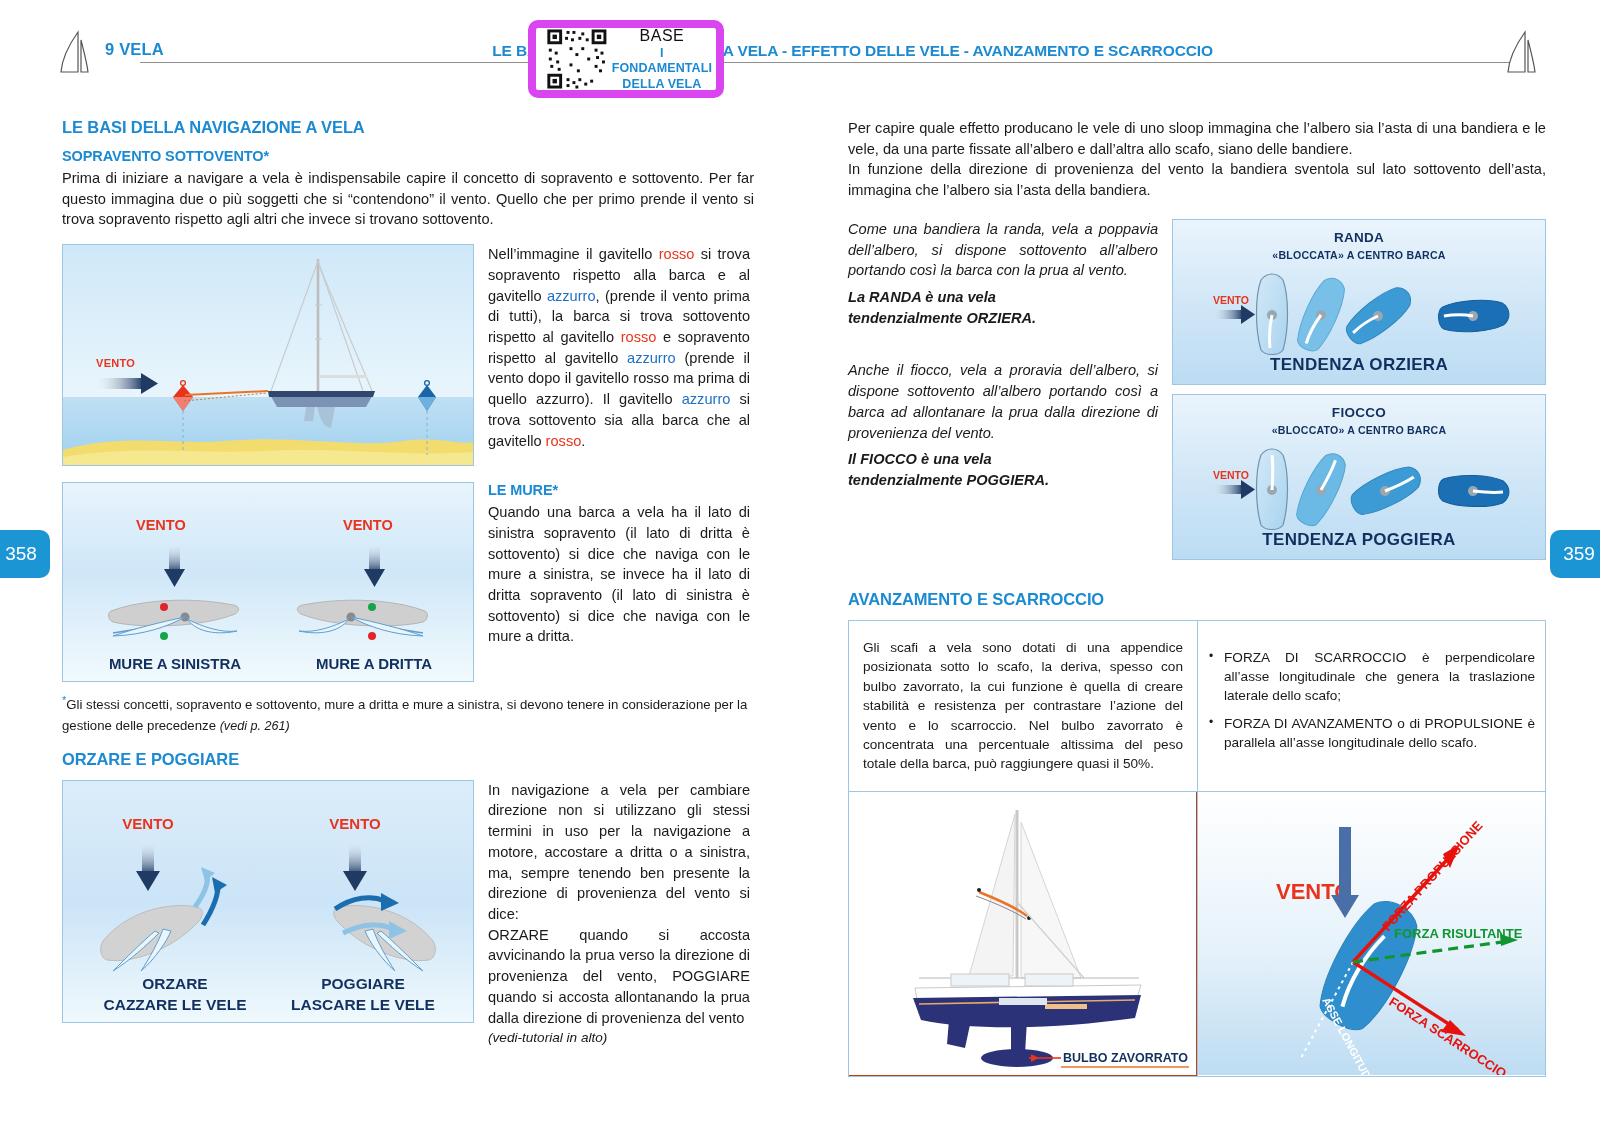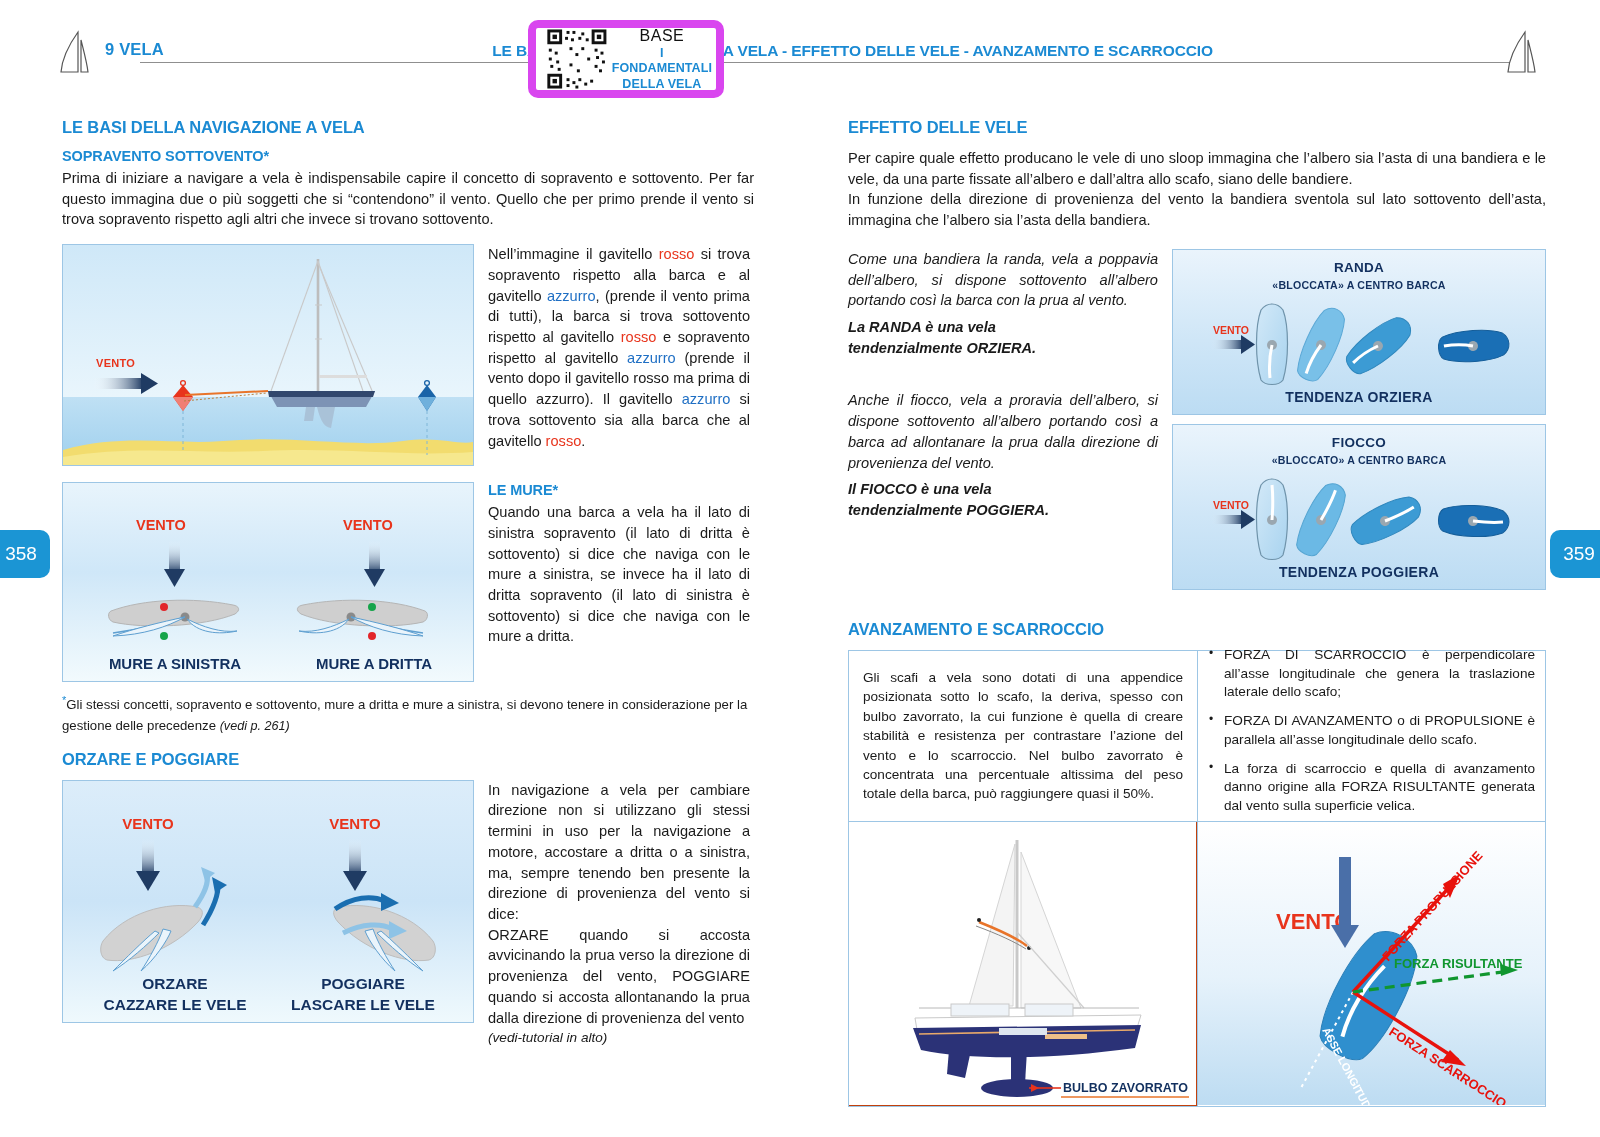--- a/index.html
+++ b/index.html
@@ -57,21 +57,21 @@
   .foot i { font-size:12.6px; }
 
   
   .panel { border:1px solid #9dc6e5; position:relative; overflow:hidden;
            background:linear-gradient(180deg,#eaf4fc 0%, #cfe6f7 55%, #bcdcf3 100%); }
   .panel .ttl  { position:absolute; left:0; right:0; top:10px; text-align:center;
                  font-size:13.5px; font-weight:700; color:#12305f; letter-spacing:.3px; }
   .panel .sub  { position:absolute; left:0; right:0; top:29px; text-align:center;
                  font-size:10.6px; font-weight:700; color:#12305f; letter-spacing:.2px; }
   .panel .foot2{ position:absolute; left:0; right:0; bottom:9px; text-align:center;
-                 font-size:14px; font-weight:700; color:#12305f; letter-spacing:.3px; }
+                 font-size:17px; font-weight:700; color:#12305f; letter-spacing:.3px; }
 
   .box { border:1px solid #9dc6e5; }
   ul.bullets { margin:0; padding:0 10px 0 26px; list-style:none; }
   ul.bullets li { font-size:13.6px; line-height:1.38; text-align:justify; margin-bottom:10px; position:relative; }
   ul.bullets li:before { content:"\2022"; position:absolute; left:-15px; top:-1px; font-size:12px; }
 
   .vento-lbl { font-size:11px; font-weight:700; color:#e8341c; letter-spacing:.3px; }
   .center { text-align:center; }
   .bold { font-weight:700; }
 </style>
@@ -341,21 +341,20 @@
       <div style="width:262px;">
         <p class="body" style="white-space:pre-line;">In navigazione a vela per cambiare direzione non si utilizzano gli stessi termini in uso per la navigazione a motore, accostare a dritta o a sinistra, ma, sempre tenendo ben presente la direzione di provenienza del vento si dice:
 ORZARE quando si accosta avvicinando la prua verso la direzione di provenienza del vento, POGGIARE quando si accosta allontanando la prua dalla direzione di provenienza del vento</p>
         <p class="body" style="font-style:italic;font-size:13.6px;">(vedi-tutorial in alto)</p>
       </div>
     </div>
   </div>
 
   <div class="col col-right">
 
-    <h2 class="sec">EFFETTO DELLE VELE</h2>
     <p class="body" style="white-space:pre-line;">Per capire quale effetto producano le vele di uno sloop immagina che l’albero sia l’asta di una bandiera e le vele, da una parte fissate all’albero e dall’altra allo scafo, siano delle bandiere.
 In funzione della direzione di provenienza del vento la bandiera sventola sul lato sottovento dell’asta, immagina che l’albero sia l’asta della bandiera.</p>
 
     <div style="display:flex; gap:14px; margin-top:18px;">
       <div style="width:310px;font-style:italic;">
         <p class="body">Come una bandiera la randa, vela a poppavia dell’albero, si dispone sottovento all’albero portando così la barca con la prua al vento.</p>
         <p class="body center bold" style="margin-top:6px;">La RANDA è una vela</p>
         <p class="body center bold">tendenzialmente ORZIERA.</p>
 
         <p class="body" style="margin-top:32px;">Anche il fiocco, vela a proravia dell’albero, si dispone sottovento all’albero portando così a barca ad allontanare la prua dalla direzione di provenienza del vento.</p>
@@ -446,21 +445,20 @@
     <h2 class="sec" style="margin-top:30px;">AVANZAMENTO E SCARROCCIO</h2>
 
     <div style="display:flex;">
       <div class="box" style="width:349px;height:172px;display:flex;align-items:center;padding:0 14px;border-right:none;">
         <p class="body" style="font-size:13.6px;line-height:1.43;">Gli scafi a vela sono dotati di una appendice posizionata sotto lo scafo, la deriva, spesso con bulbo zavorrato, la cui funzione è quella di creare stabilità e resistenza per contrastare l’azione del vento e lo scarroccio. Nel bulbo zavorrato è concentrata una percentuale altissima del peso totale della barca, può raggiungere quasi il 50%.</p>
       </div>
       <div class="box" style="width:349px;height:172px;display:flex;align-items:center;">
         <ul class="bullets">
           <li>FORZA DI SCARROCCIO è perpendicolare all’asse longitudinale che genera la traslazione laterale dello scafo;</li>
           <li>FORZA DI AVANZAMENTO o di PROPULSIONE è parallela all’asse longitudinale dello scafo.</li>
-          <li>La forza di scarroccio e quella di avanzamento danno origine alla FORZA RISULTANTE generata dal vento sulla superficie velica.</li>
         </ul>
       </div>
     </div>
 
     <div style="display:flex;">
       <div class="box" style="width:349px;height:285px;border-top:none;border-right:none;position:relative;overflow:hidden;background:#c2410c;">
         <svg width="347" height="283" viewBox="0 0 347 283">
           <rect width="347" height="283" fill="#ffffff"></rect>
           <g>
             <line x1="168" y1="18" x2="168" y2="186" stroke="#c8c8c8" stroke-width="3"></line>

